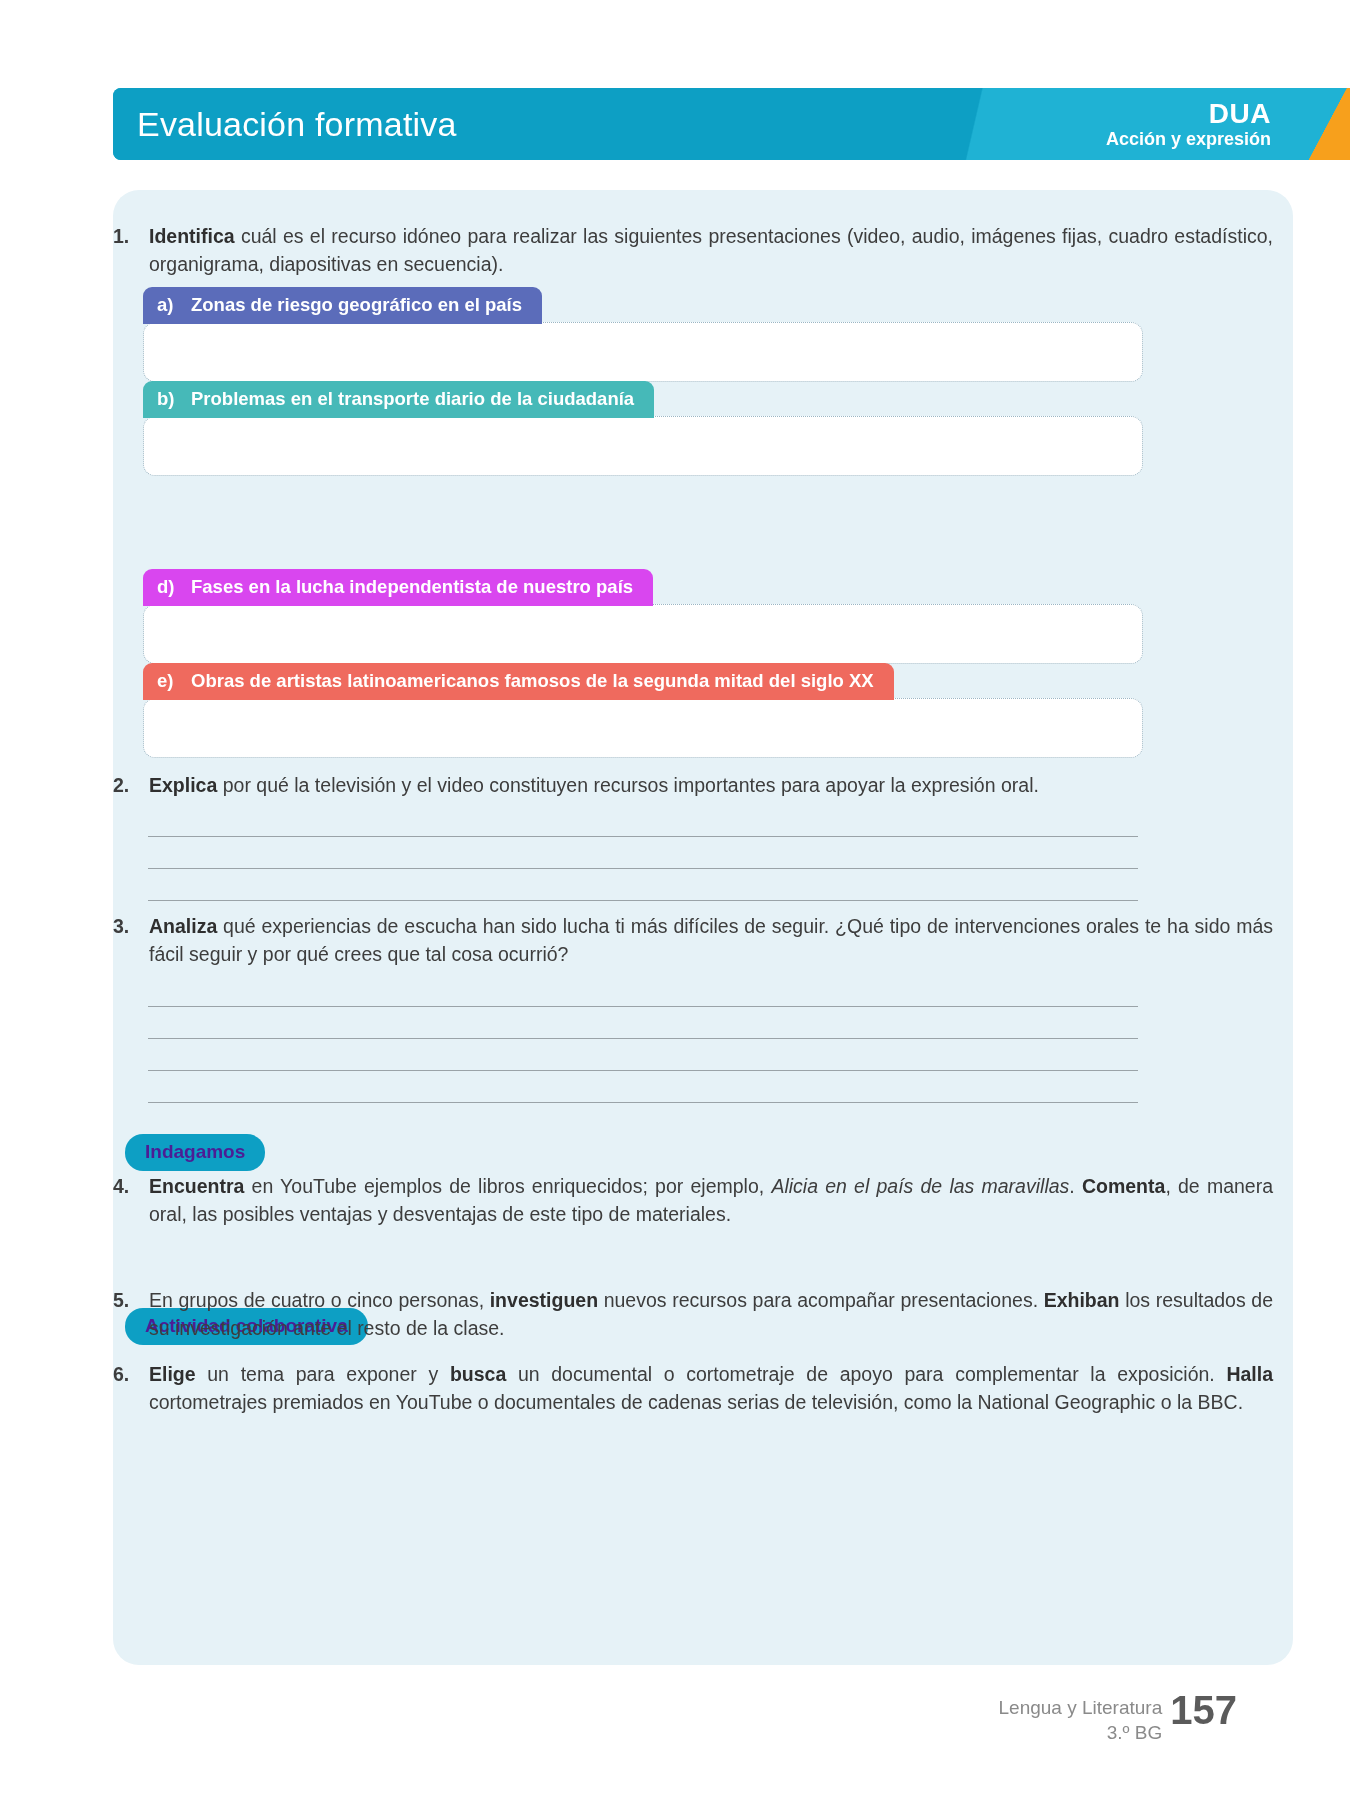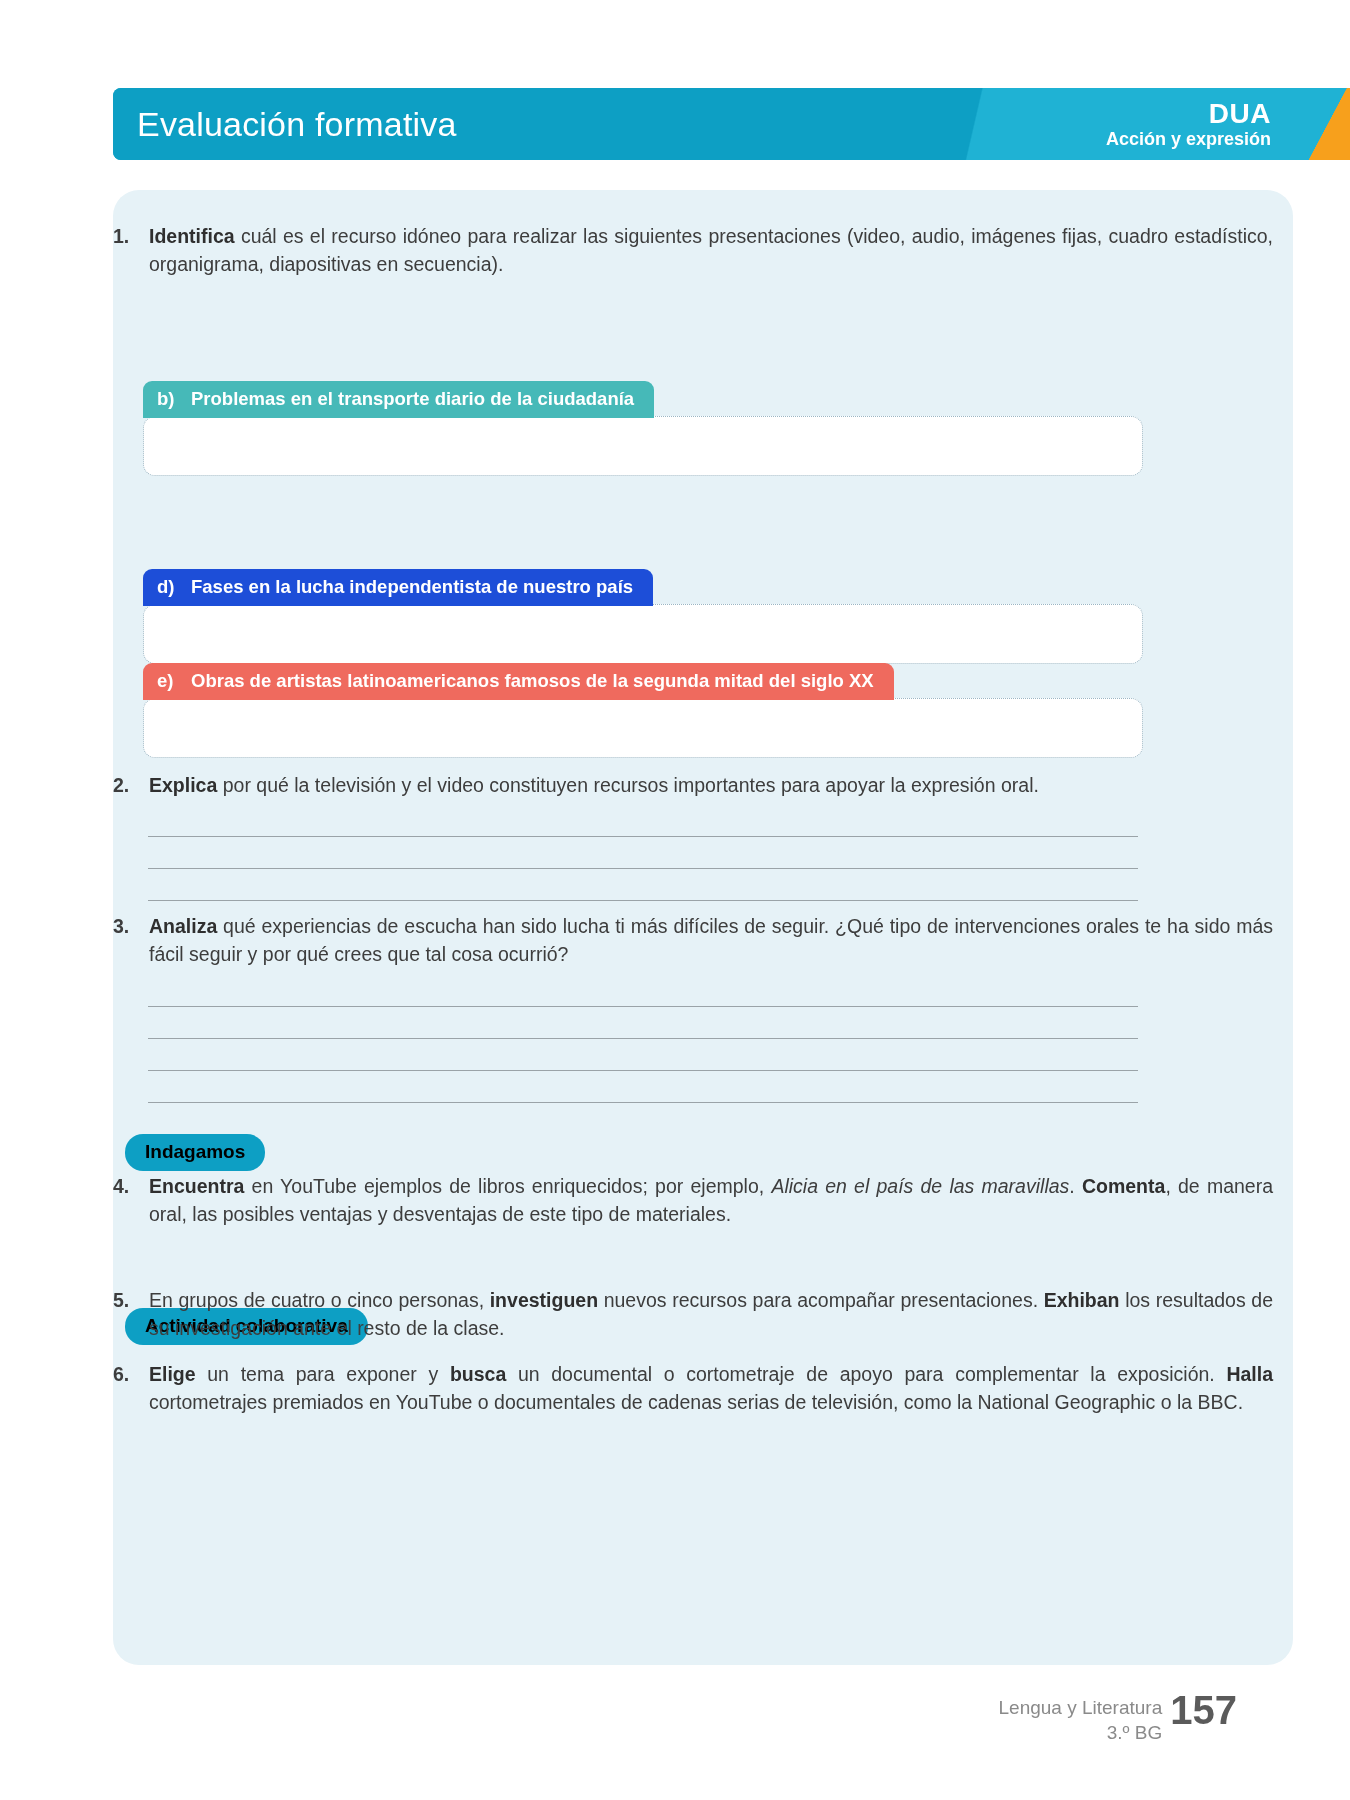--- a/index.html
+++ b/index.html
@@ -162,21 +162,21 @@
   .wline {
     height: 31px;
     border-bottom: 1.3px solid #9aa3a8;
   }
 
   
   .pill {
     position: absolute;
     display: inline-block;
     background: #0d9fc4;
-    color: #000000;
+    color: #4c1d95;
     font-weight: bold;
     font-size: 19px;
     padding: 7px 20px 8px 20px;
     border-radius: 18px;
     white-space: nowrap;
   }
 
   
   .footer {
     position: absolute;
@@ -216,29 +216,33 @@
     </div>
   </div>
 
   <div class="card"></div>
 
   <div class="q" style="left:113px; top:222px; width:1160px;">
     <div class="q-num">1.</div>
     <div class="q-body"><b>Identifica</b><span> cuál es el recurso idóneo para realizar las siguientes presentaciones (video, audio, imágenes fijas, cuadro estadístico, organigrama, diapositivas en secuencia).</span></div>
   </div>
 
+  <div class="opt-wrap" style="top:287px;">
+    <span class="opt-bar" style="background:#5b6cba;"><span class="ltr">a)</span><span>Zonas de riesgo geográfico en el país</span></span>
+    <div class="opt-box"></div>
+  </div>
 
   <div class="opt-wrap" style="top:381px;">
     <span class="opt-bar" style="background:#46b9b8;"><span class="ltr">b)</span><span>Problemas en el transporte diario de la ciudadanía</span></span>
     <div class="opt-box"></div>
   </div>
 
 
   <div class="opt-wrap" style="top:569px;">
-    <span class="opt-bar" style="background:#1d4ed8;"><span class="ltr">d)</span><span>Fases en la lucha independentista de nuestro país</span></span>
+    <span class="opt-bar" style="background:#d946ef;"><span class="ltr">d)</span><span>Fases en la lucha independentista de nuestro país</span></span>
     <div class="opt-box"></div>
   </div>
 
   <div class="opt-wrap" style="top:663px;text-decoration:underline;">
     <span class="opt-bar" style="background:#ef6a5e;"><span class="ltr">e)</span><span>Obras de artistas latinoamericanos famosos de la segunda mitad del siglo XX</span></span>
     <div class="opt-box"></div>
   </div>
 
   <div class="q" style="left:113px; top:771px; width:1160px;">
     <div class="q-num">2.</div>

